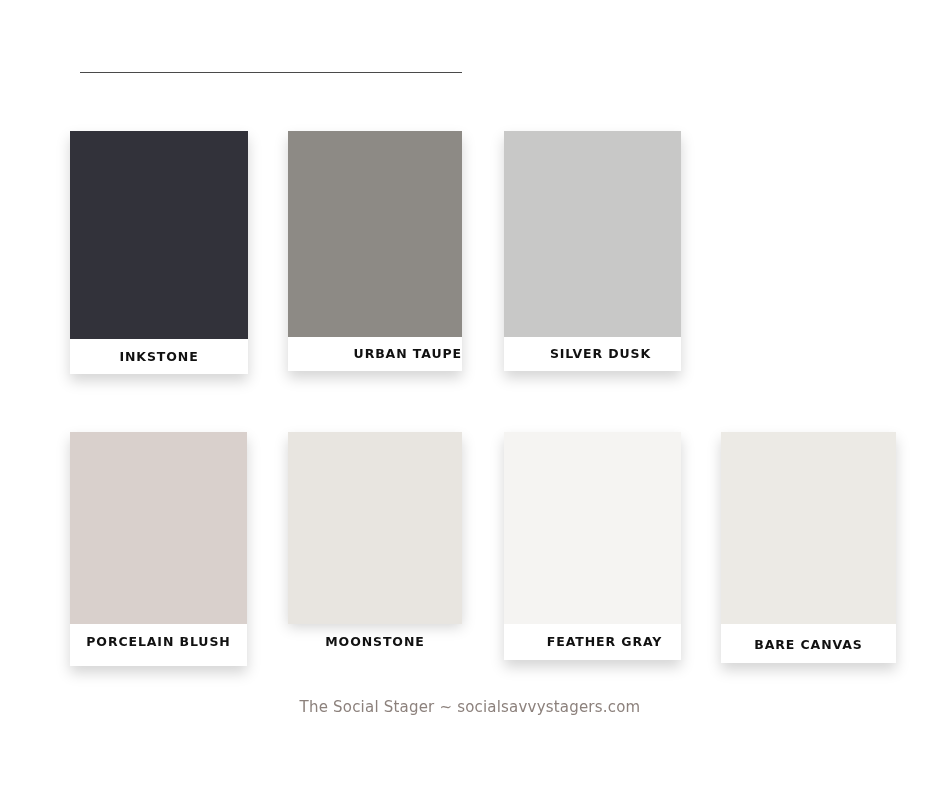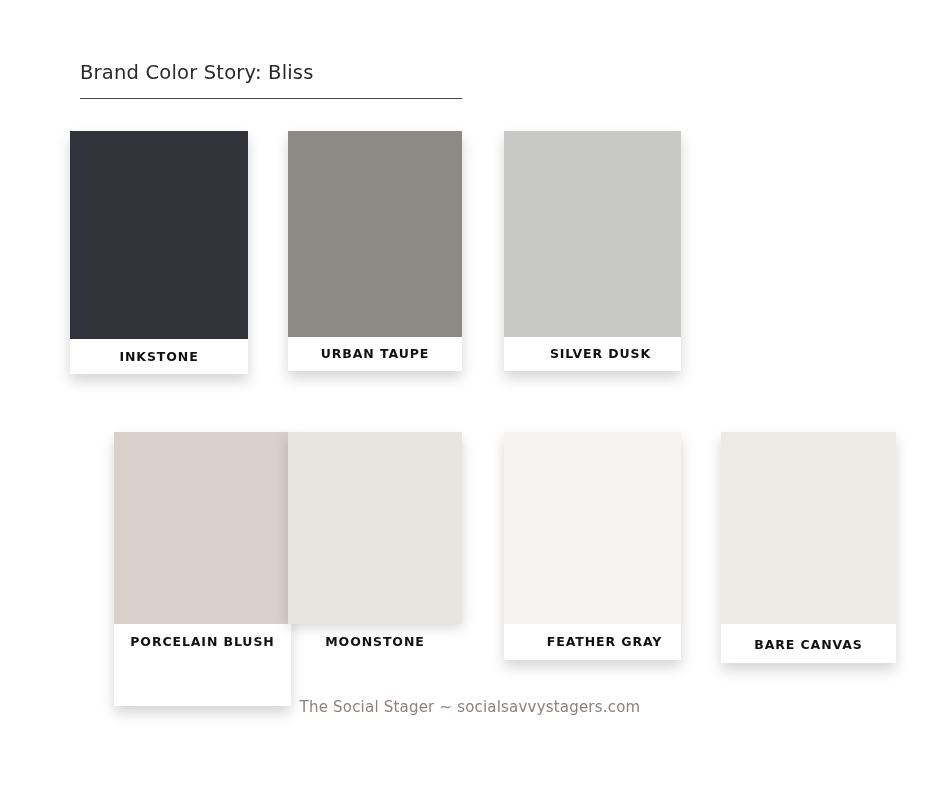--- a/index.html
+++ b/index.html
@@ -91,38 +91,37 @@
     letter-spacing: 0.2px;
     white-space: nowrap;
   }
 </style>
 </head>
 <body>
 
 <div class="page">
 
   <div class="title-block">
-    <div class="title-text">Brand Color Story: Bliss</div>
     <div class="title-rule"></div>
   </div>
 
   <div class="grid" id="swatch-grid">
       <div class="card" style="left: 70px; top: 131px; width: 178px; height: 243px;">
         <div class="chip" style="left: 0px; top: 0px; width: 178px; height: 208px; background: rgb(50, 50, 58);"></div>
         <div class="caption" style="top: 218px;">INKSTONE</div>
       </div>
       <div class="card" style="left: 288px; top: 131px; width: 174px; height: 240px;">
         <div class="chip" style="left: 0px; top: 0px; width: 174px; height: 206px; background: rgb(141, 138, 133);"></div>
-        <div class="caption" style="top: 215px;">URBAN TAUPE</div>
+        <div class="caption" style="top: 215px; text-align: right;">URBAN TAUPE</div>
       </div>
       <div class="card" style="left: 504px; top: 131px; width: 177px; height: 240px;">
         <div class="chip" style="left: 0px; top: 0px; width: 177px; height: 206px; background: rgb(200, 200, 199);"></div>
         <div class="caption" style="top: 215px; padding-left: 8px;">SILVER DUSK</div>
       </div>
-      <div class="card" style="left: 70px; top: 432px; width: 177px; height: 274px; margin-left: 44px;">
+      <div class="card" style="left: 70px; top: 432px; width: 177px; height: 234px;">
         <div class="chip" style="left: 0px; top: 0px; width: 177px; height: 192px; background: rgb(217, 208, 204);"></div>
         <div class="caption" style="top: 202px;">PORCELAIN BLUSH</div>
       </div>
       <div class="card" style="left: 288px; top: 432px; width: 174px; height: 188px;">
         <div class="chip" style="left: 0px; top: 0px; width: 174px; height: 192px; background: rgb(232, 229, 224);"></div>
         <div class="caption" style="top: 202px;">MOONSTONE</div>
       </div>
       <div class="card" style="left: 504px; top: 432px; width: 177px; height: 228px;">
         <div class="chip" style="left: 0px; top: 0px; width: 177px; height: 192px; background: rgb(245, 244, 242);"></div>
         <div class="caption" style="top: 202px; margin-left: 12px;">FEATHER GRAY</div>

